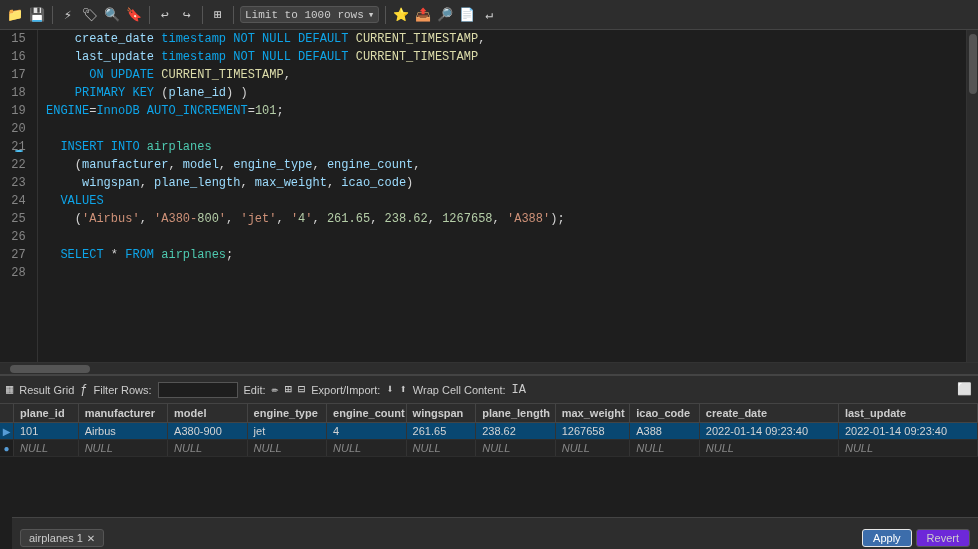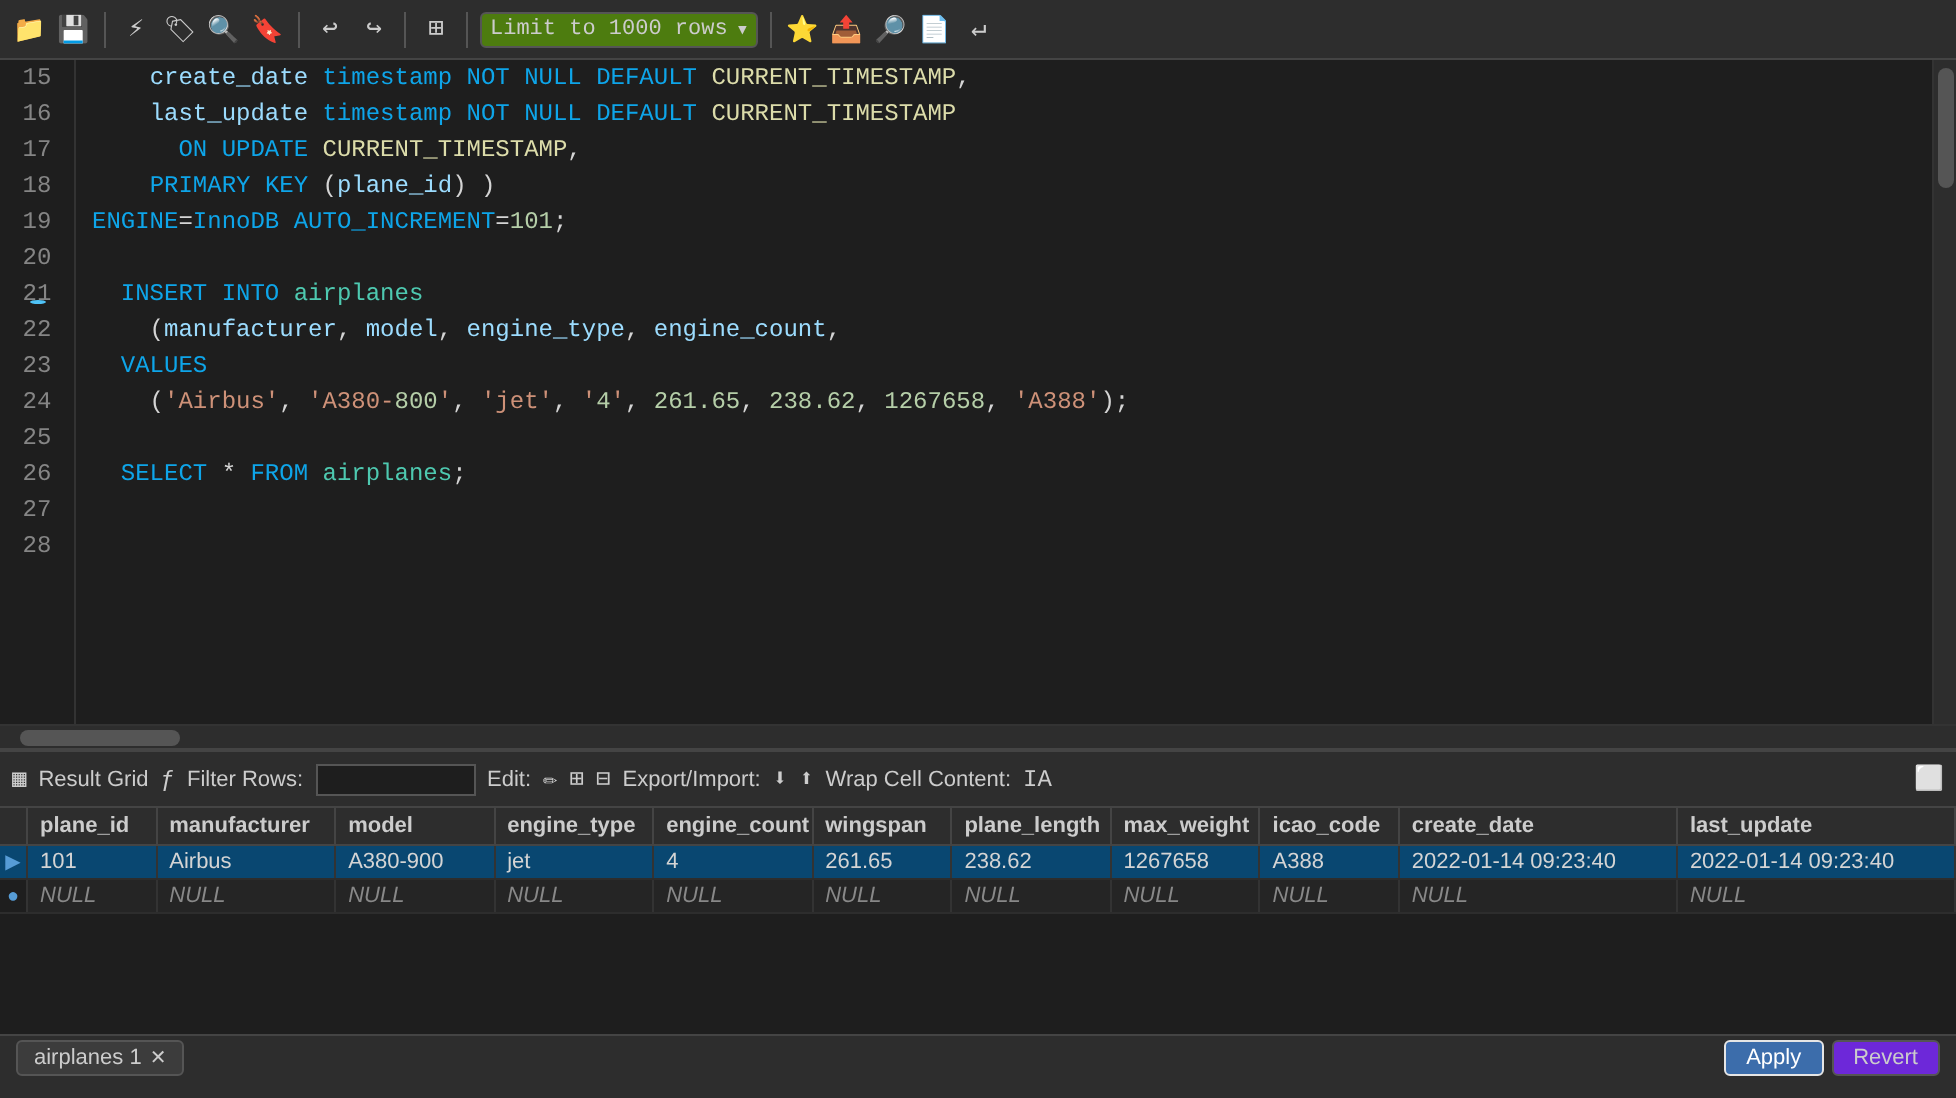--- a/index.html
+++ b/index.html
@@ -35,21 +35,21 @@
     }
     .toolbar-sep {
       width: 1px;
       height: 18px;
       background: #555;
       margin: 0 2px;
     }
     .limit-dropdown {
       display: flex;
       align-items: center;
-      background: #4d7c0f;
+      background: #404040;
       border: 1px solid #555;
       border-radius: 3px;
       padding: 1px 4px;
       color: #ccc;
       font-size: 11px;
       cursor: pointer;
       gap: 4px;
     }
 
     .line-numbers {
@@ -260,32 +260,32 @@
     .col-wingspan { width: 70px; }
     .col-plane_length { width: 80px; }
     .col-max_weight { width: 75px; }
     .col-icao_code { width: 70px; }
     .col-create_date { width: 140px; }
     .col-last_update { width: 140px; }
 
     
     .status-bar {
       display: flex;
-      align-items: flex-start;
+      align-items: flex-end;
       justify-content: space-between;
       background: #2d2d2d;
       border-top: 1px solid #444;
       padding: 2px 8px;
       height: 32px;
       font-family: Arial, sans-serif;
       font-size: 11px;
       color: #ccc;
       position: absolute;
       bottom: 0;
-      left: 0;
+      left: 12px;
       right: 0;
     }
 
     .tab-item {
       display: flex;
       align-items: center;
       gap: 4px;
       background: #3c3c3c;
       border: 1px solid #555;
       padding: 2px 8px;
@@ -430,20 +430,21 @@
 
       <div class="code-area" id="code-area">
       <div class="code-line">    <span class="col">create_date</span> <span class="kw">timestamp</span> <span class="kw">NOT</span> <span class="kw">NULL</span> <span class="kw">DEFAULT</span> <span class="fn">CURRENT_TIMESTAMP</span>,</div>
           <div class="code-line">    <span class="col">last_update</span> <span class="kw">timestamp</span> <span class="kw">NOT</span> <span class="kw">NULL</span> <span class="kw">DEFAULT</span> <span class="fn">CURRENT_TIMESTAMP</span></div>
           <div class="code-line">      <span class="kw">ON</span> <span class="kw">UPDATE</span> <span class="fn">CURRENT_TIMESTAMP</span>,</div>
           <div class="code-line">    <span class="kw">PRIMARY</span> <span class="kw">KEY</span> (<span class="col">plane_id</span>) )</div>
           <div class="code-line"><span class="kw">ENGINE</span>=<span class="kw">InnoDB</span> <span class="kw">AUTO_INCREMENT</span>=<span class="num">101</span>;</div>
           <div class="code-line"><span class="plain"> </span></div>
           <div class="code-line">  <span class="kw">INSERT</span> <span class="kw">INTO</span> <span class="tbl">airplanes</span></div>
           <div class="code-line">    (<span class="col">manufacturer</span>, <span class="col">model</span>, <span class="col">engine_type</span>, <span class="col">engine_count</span>,</div>
+          <div class="code-line">     <span class="col">wingspan</span>, <span class="col">plane_length</span>, <span class="col">max_weight</span>, <span class="col">icao_code</span>)</div>
           <div class="code-line">  <span class="kw">VALUES</span></div>
           <div class="code-line">    (<span class="str">'Airbus'</span>, <span class="str">'A380-<span class="num">800</span>'</span>, <span class="str">'jet'</span>, <span class="str">'<span class="num">4</span>'</span>, <span class="num">261.65</span>, <span class="num">238.62</span>, <span class="num">1267658</span>, <span class="str">'A388'</span>);</div>
           <div class="code-line"><span class="plain"> </span></div>
           <div class="code-line">  <span class="kw">SELECT</span> * <span class="kw">FROM</span> <span class="tbl">airplanes</span>;</div>
           <div class="code-line"><span class="plain"> </span></div>
         </div>
 
       <div class="scrollbar-v">
         <div class="scrollbar-thumb"></div>
       </div>

